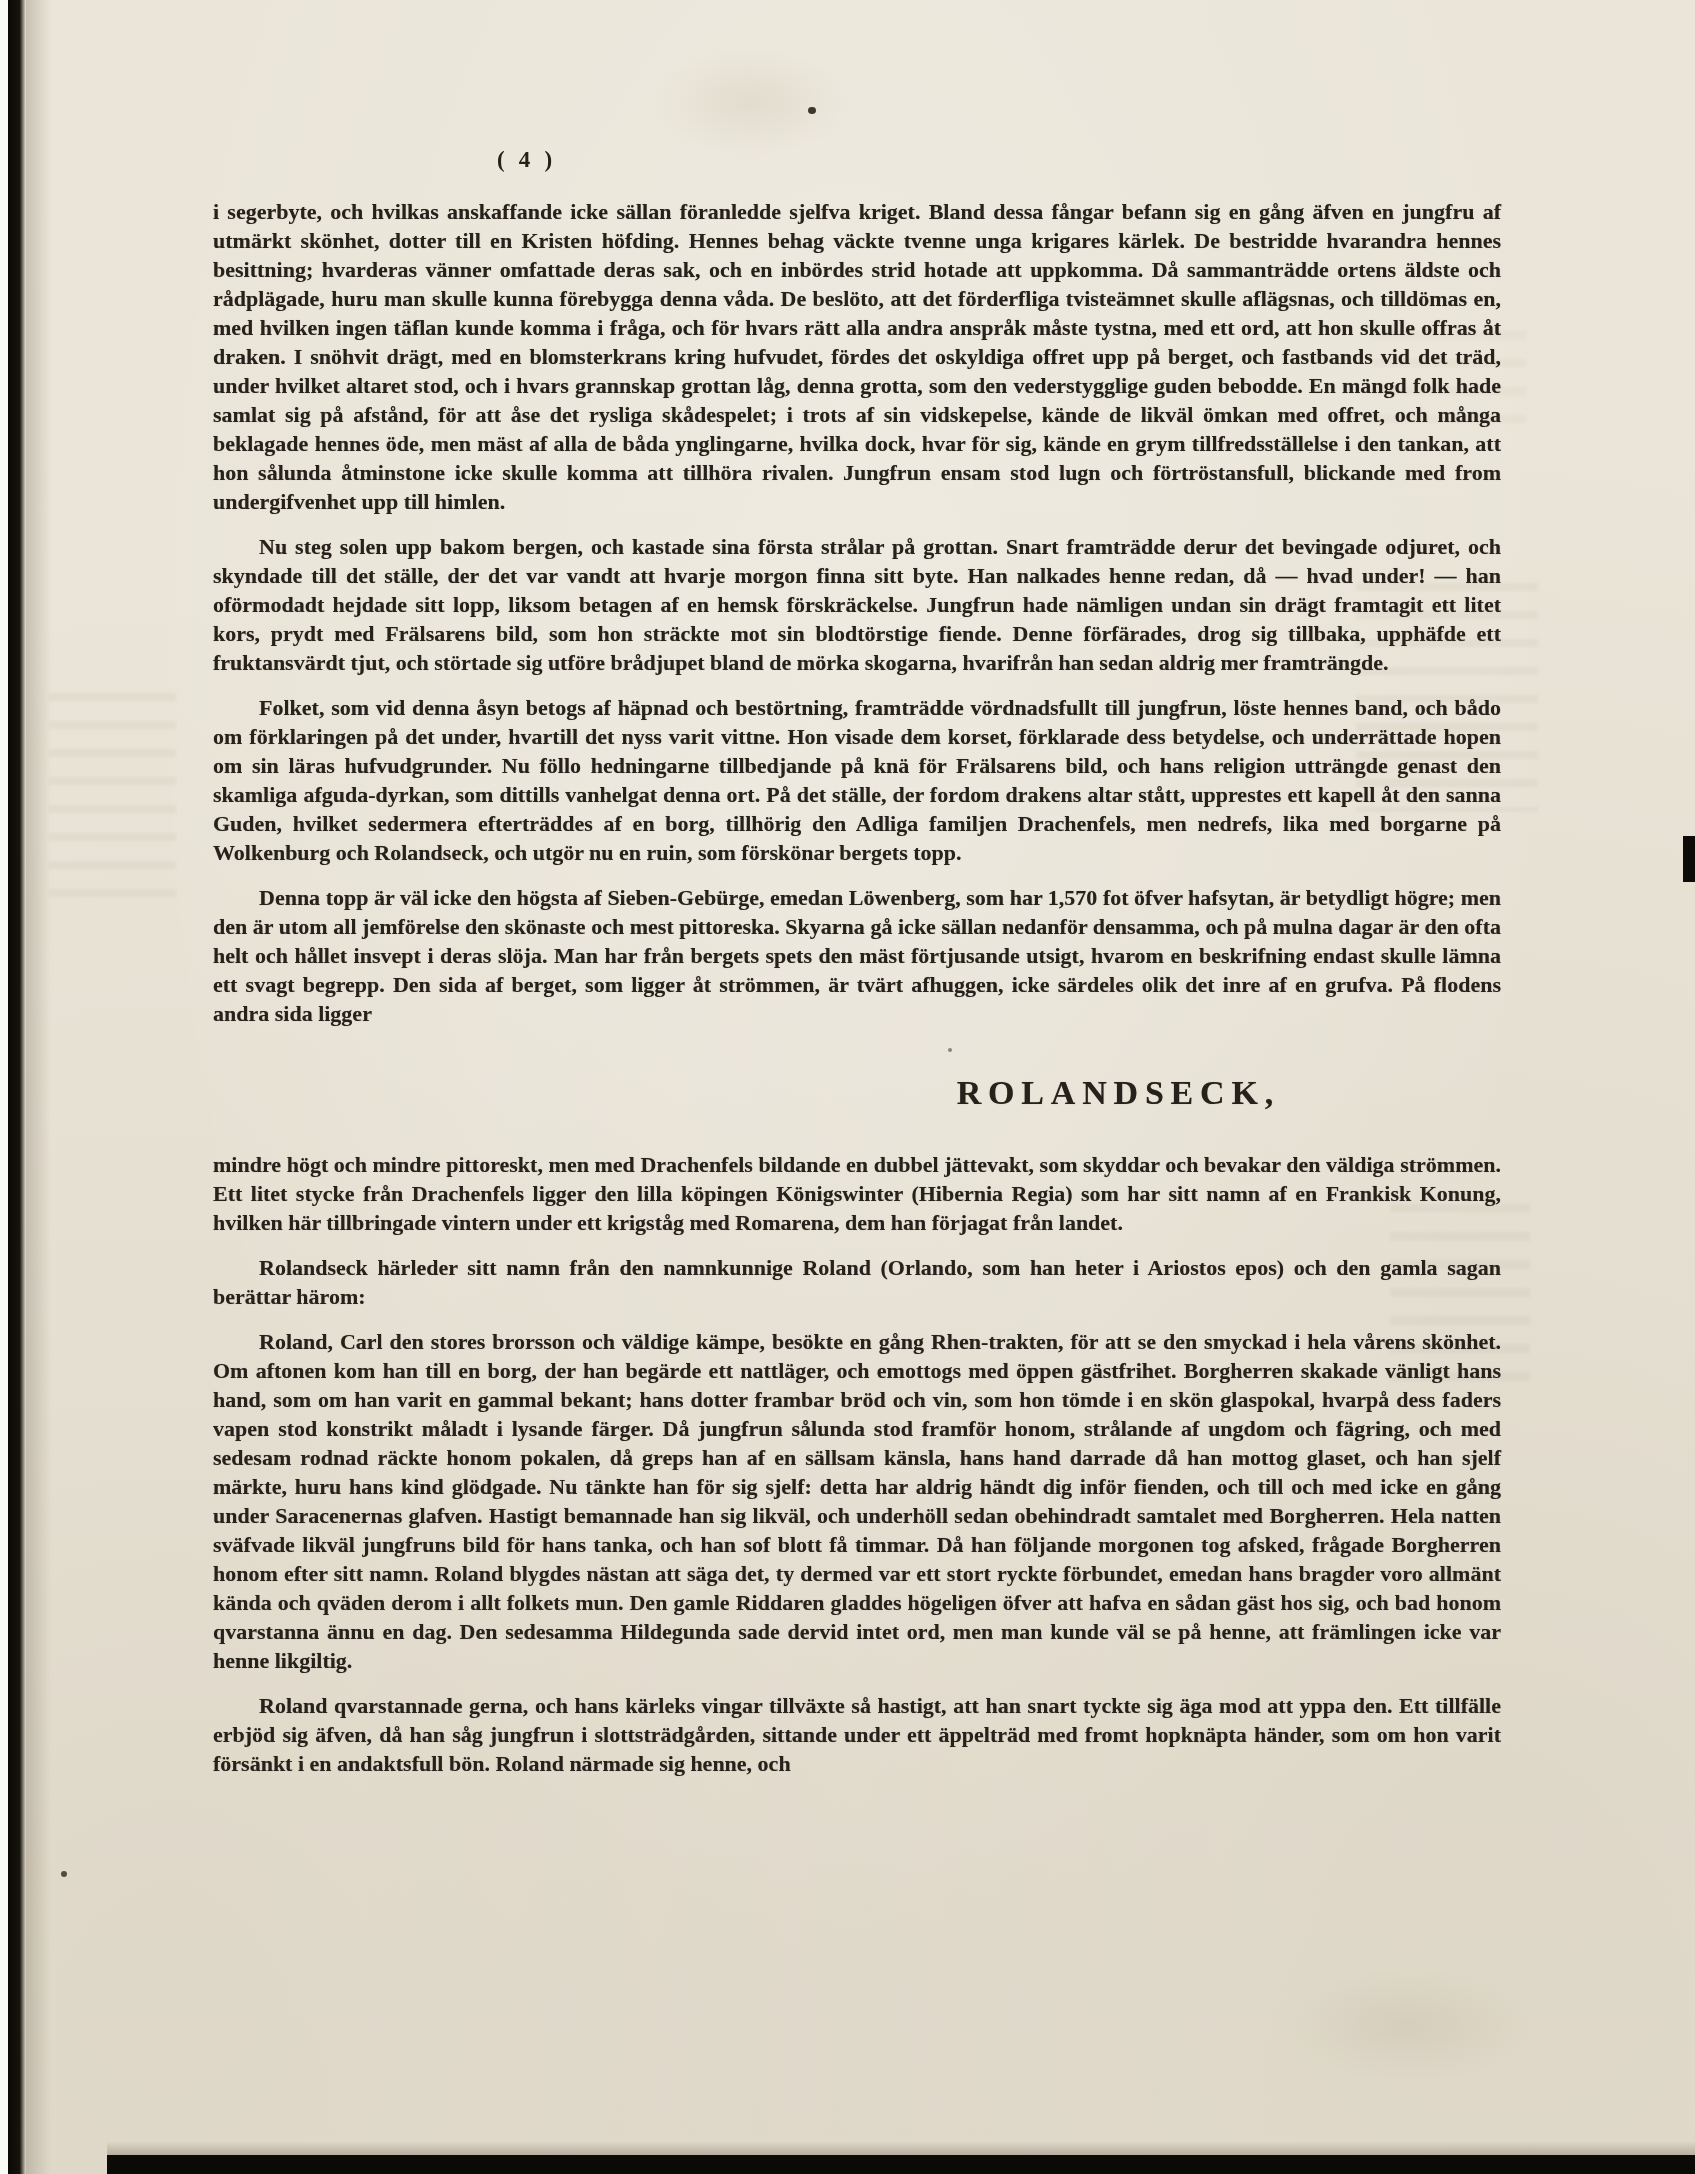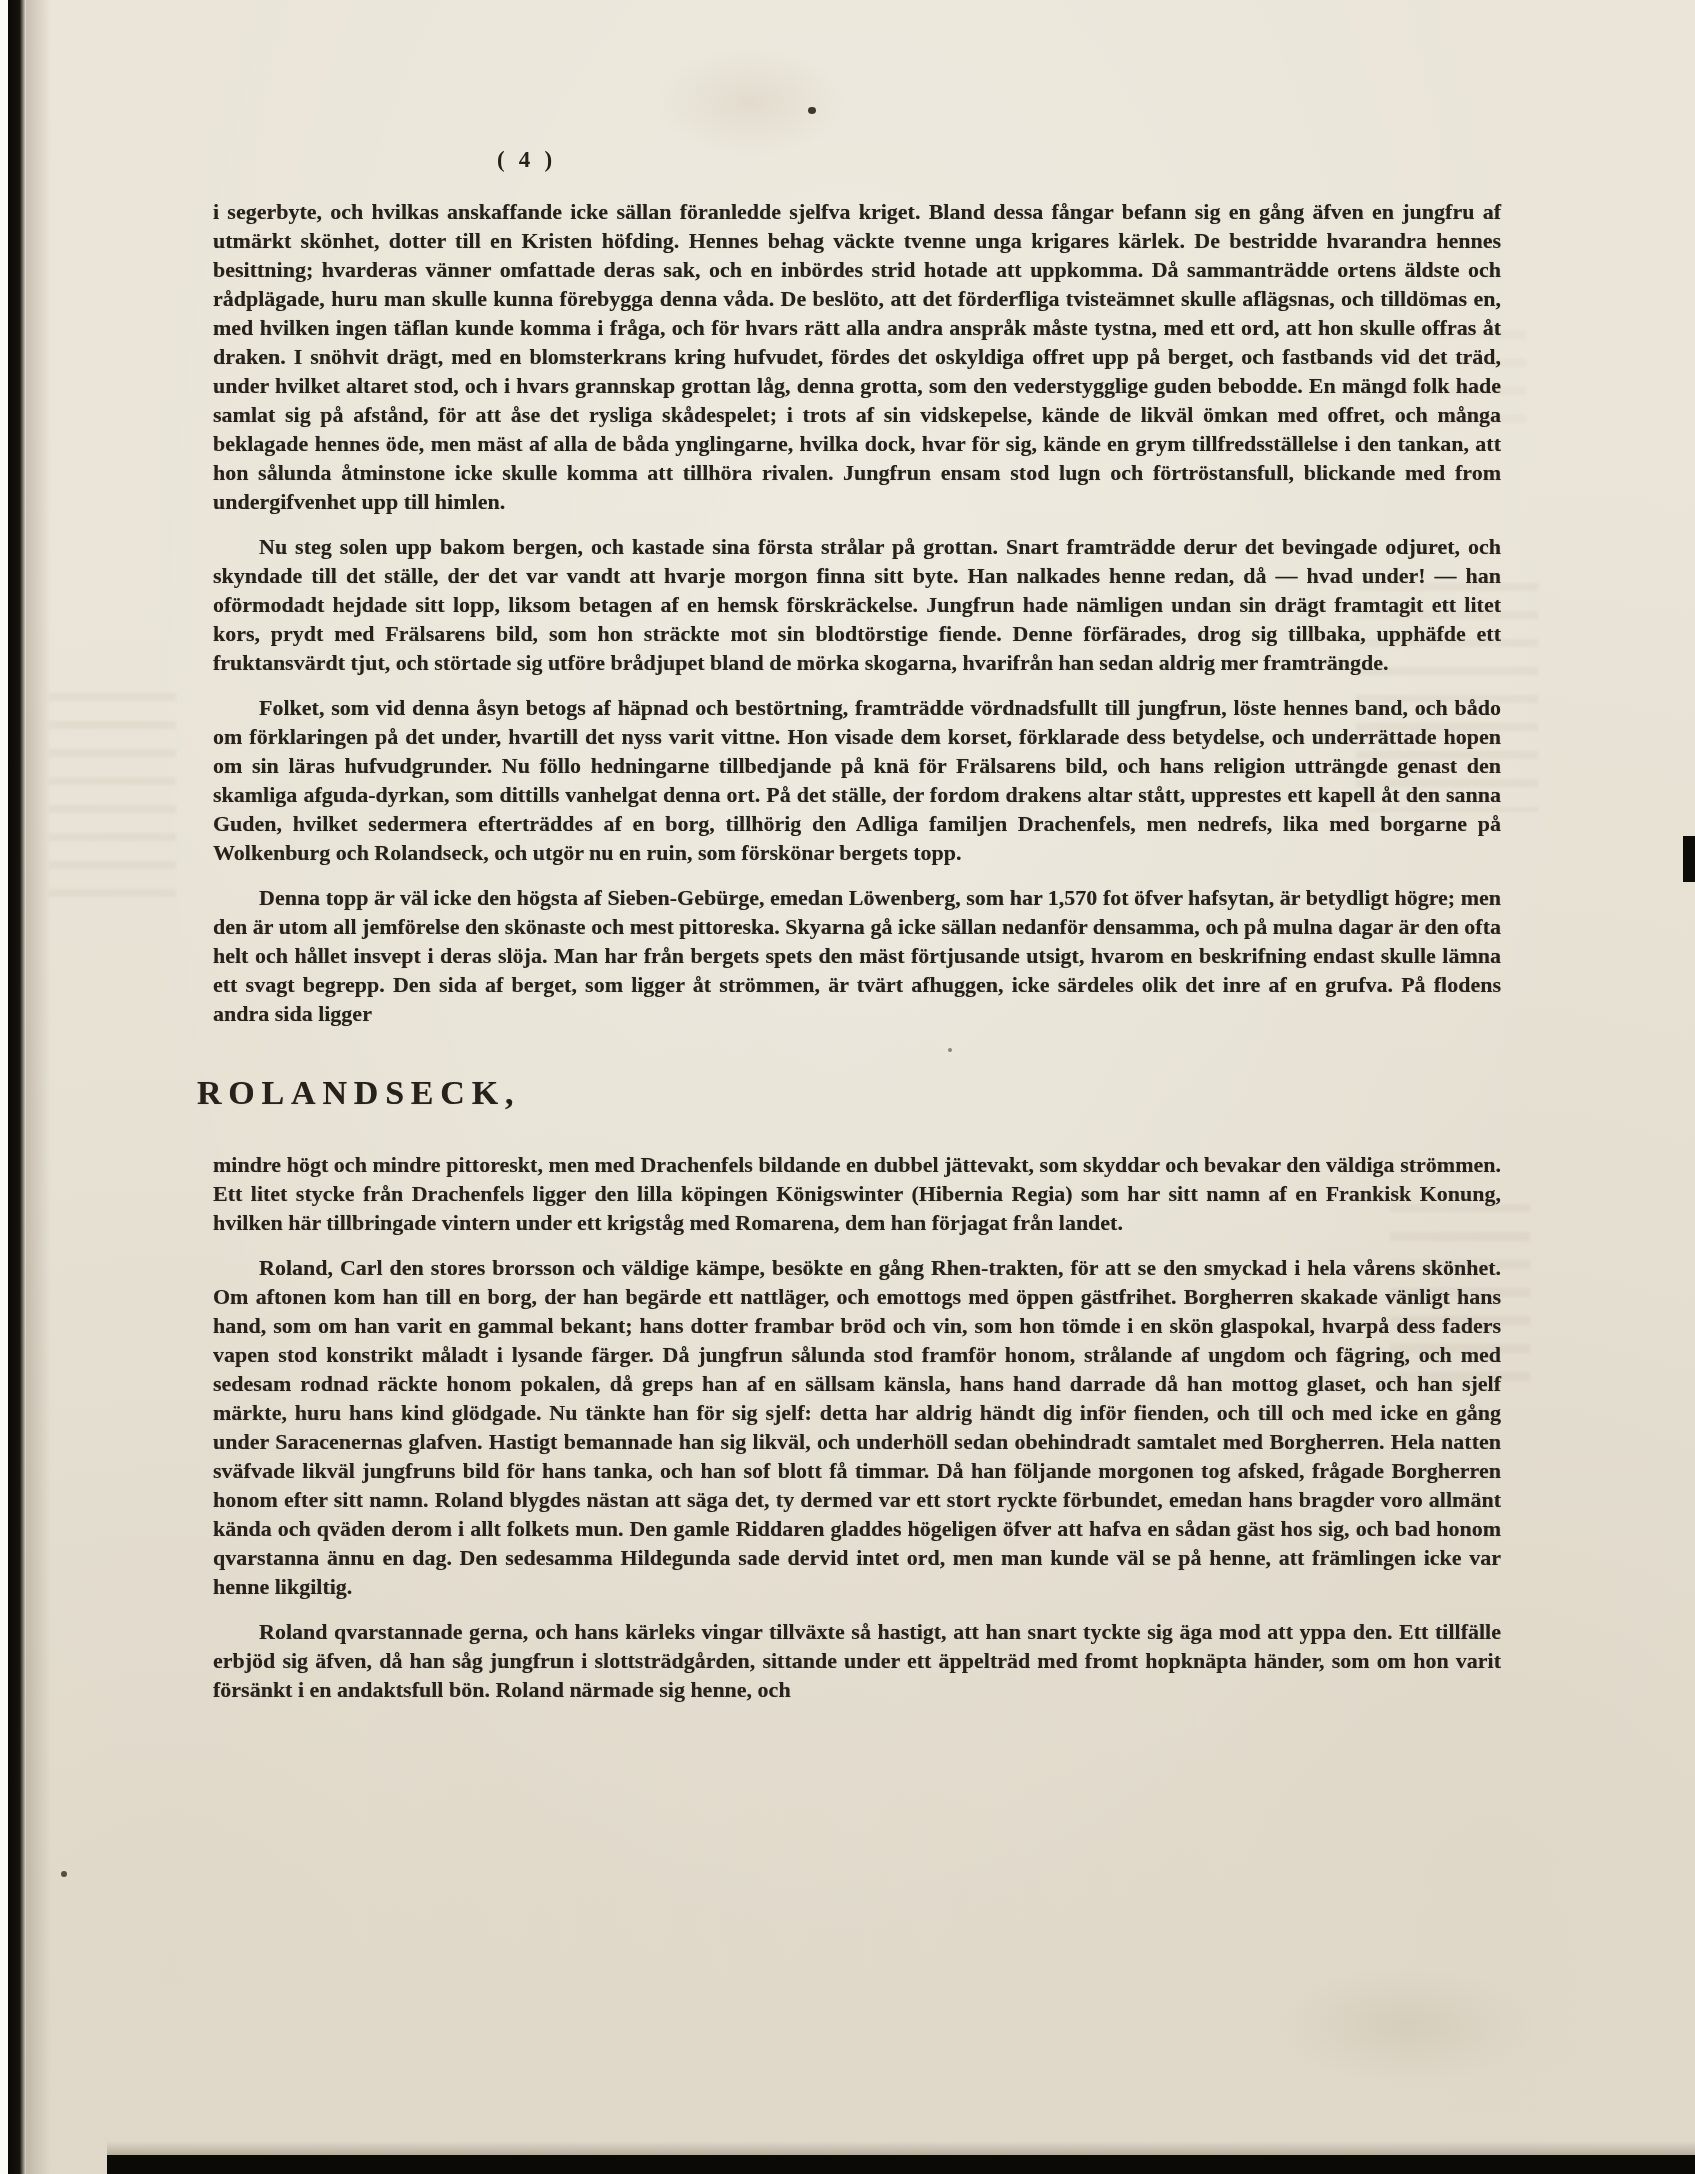--- a/index.html
+++ b/index.html
@@ -79,21 +79,21 @@
     position: absolute; left: 197px; top: 181px; width: 1320px;
     font-size: 22px; line-height: 29px; font-weight: bold;
     text-align: justify;
     text-shadow: 0 0 0.8px rgba(38,33,27,0.35);
   }
   .para { margin: 16px; text-align: justify; }
   .para.indent { text-indent: 46px; }
   .ital { }
   .heading {
     margin: 44px 237px 37px 0;
-    text-align: left;
+    text-align: right;
     font-size: 34px;
     font-weight: bold;
     letter-spacing: 6.8px;
     line-height: 41px;
   }
 </style>
 </head>
 <body>
 
 <div class="page">
@@ -119,19 +119,20 @@
   <div class="content">
     <div id="paragraphs-top">
         <p class="para"><span>i segerbyte, och hvilkas anskaffande icke sällan föranledde sjelfva kriget.  Bland dessa fångar befann sig en gång äfven en jungfru af utmärkt skönhet, dotter till en Kristen höfding.  Hennes behag väckte tvenne unga krigares kärlek.  De bestridde hvarandra hennes besittning; hvarderas vänner omfattade deras sak, och en inbördes strid hotade att uppkomma.  Då sammanträdde ortens äldste och rådplägade, huru man skulle kunna förebygga denna våda.  De beslöto, att det förderfliga tvisteämnet skulle aflägsnas, och tilldömas en, med hvilken ingen täflan kunde komma i fråga, och för hvars rätt alla andra anspråk måste tystna, med ett ord, att hon skulle offras åt draken.  I snöhvit drägt, med en blomsterkrans kring hufvudet, fördes det oskyldiga offret upp på berget, och fastbands vid det träd, under hvilket altaret stod, och i hvars grannskap grottan låg, denna grotta, som den vederstygglige guden bebodde.  En mängd folk hade samlat sig på afstånd, för att åse det rysliga skådespelet; i trots af sin vidskepelse, kände de likväl ömkan med offret, och många beklagade hennes öde, men mäst af alla de båda ynglingarne, hvilka dock, hvar för sig, kände en grym tillfredsställelse i den tankan, att hon sålunda åtminstone icke skulle komma att tillhöra rivalen.  Jungfrun ensam stod lugn och förtröstansfull, blickande med from undergifvenhet upp till himlen.</span></p>
         <p class="para indent"><span>Nu steg solen upp bakom bergen, och kastade sina första strålar på grottan.  Snart framträdde derur det bevingade odjuret, och skyndade till det ställe, der det var vandt att hvarje morgon finna sitt byte.  Han nalkades henne redan, då — hvad under! — han oförmodadt hejdade sitt lopp, liksom betagen af en hemsk förskräckelse.  Jungfrun hade nämligen undan sin drägt framtagit ett litet kors, prydt med Frälsarens bild, som hon sträckte mot sin blodtörstige fiende.  Denne förfärades, drog sig tillbaka, upphäfde ett fruktansvärdt tjut, och störtade sig utföre brådjupet bland de mörka skogarna, hvarifrån han sedan aldrig mer framträngde.</span></p>
         <p class="para indent"><span>Folket, som vid denna åsyn betogs af häpnad och bestörtning, framträdde vördnadsfullt till jungfrun, löste hennes band, och bådo om förklaringen på det under, hvartill det nyss varit vittne.  Hon visade dem korset, förklarade dess betydelse, och underrättade hopen om sin läras hufvudgrunder.  Nu föllo hedningarne tillbedjande på knä för Frälsarens bild, och hans religion utträngde genast den skamliga afguda-dyrkan, som dittills vanhelgat denna ort.  På det ställe, der fordom drakens altar stått, upprestes ett kapell åt den sanna Guden, hvilket sedermera efterträddes af en borg, tillhörig den Adliga familjen Drachenfels, men nedrefs, lika med borgarne på Wolkenburg och Rolandseck, och utgör nu en ruin, som förskönar bergets topp.</span></p>
         <p class="para indent"><span>Denna topp är väl icke den högsta af Sieben-Gebürge, emedan Löwenberg, som har 1,570 fot öfver hafsytan, är betydligt högre; men den är utom all jemförelse den skönaste och mest pittoreska.  Skyarna gå icke sällan nedanför densamma, och på mulna dagar är den ofta helt och hållet insvept i deras slöja.  Man har från bergets spets den mäst förtjusande utsigt, hvarom en beskrifning endast skulle lämna ett svagt begrepp.  Den sida af berget, som ligger åt strömmen, är tvärt afhuggen, icke särdeles olik det inre af en grufva.  På flodens andra sida ligger</span></p>
       </div>
     <h1 class="heading">ROLANDSECK,</h1>
     <div id="paragraphs-bottom">
         <p class="para"><span>mindre högt och mindre pittoreskt, men med Drachenfels bildande en dubbel jättevakt, som skyddar och bevakar den väldiga strömmen.  Ett litet stycke från Drachenfels ligger den lilla köpingen Königswinter (</span><span class="ital">Hibernia Regia</span><span>) som har sitt namn af en Frankisk Konung, hvilken här tillbringade vintern under ett krigståg med Romarena, dem han förjagat från landet.</span></p>
+        <p class="para indent"><span>Rolandseck härleder sitt namn från den namnkunnige Roland (Orlando, som han heter i Ariostos epos) och den gamla sagan berättar härom:</span></p>
         <p class="para indent"><span>Roland, Carl den stores brorsson och väldige kämpe, besökte en gång Rhen-trakten, för att se den smyckad i hela vårens skönhet.  Om aftonen kom han till en borg, der han begärde ett nattläger, och emottogs med öppen gästfrihet.  Borgherren skakade vänligt hans hand, som om han varit en gammal bekant; hans dotter frambar bröd och vin, som hon tömde i en skön glaspokal, hvarpå dess faders vapen stod konstrikt måladt i lysande färger.  Då jungfrun sålunda stod framför honom, strålande af ungdom och fägring, och med sedesam rodnad räckte honom pokalen, då greps han af en sällsam känsla, hans hand darrade då han mottog glaset, och han sjelf märkte, huru hans kind glödgade.  Nu tänkte han för sig sjelf: detta har aldrig händt dig inför fienden, och till och med icke en gång under Saracenernas glafven.  Hastigt bemannade han sig likväl, och underhöll sedan obehindradt samtalet med Borgherren.  Hela natten sväfvade likväl jungfruns bild för hans tanka, och han sof blott få timmar.  Då han följande morgonen tog afsked, frågade Borgherren honom efter sitt namn.  Roland blygdes nästan att säga det, ty dermed var ett stort ryckte förbundet, emedan hans bragder voro allmänt kända och qväden derom i allt folkets mun.  Den gamle Riddaren gladdes högeligen öfver att hafva en sådan gäst hos sig, och bad honom qvarstanna ännu en dag.  Den sedesamma Hildegunda sade dervid intet ord, men man kunde väl se på henne, att främlingen icke var henne likgiltig.</span></p>
         <p class="para indent"><span>Roland qvarstannade gerna, och hans kärleks vingar tillväxte så hastigt, att han snart tyckte sig äga mod att yppa den.  Ett tillfälle erbjöd sig äfven, då han såg jungfrun i slottsträdgården, sittande under ett äppelträd med fromt hopknäpta händer, som om hon varit försänkt i en andaktsfull bön.  Roland närmade sig henne, och</span></p>
       </div>
   </div>
 
 </div>
 
 
 </body></html>

